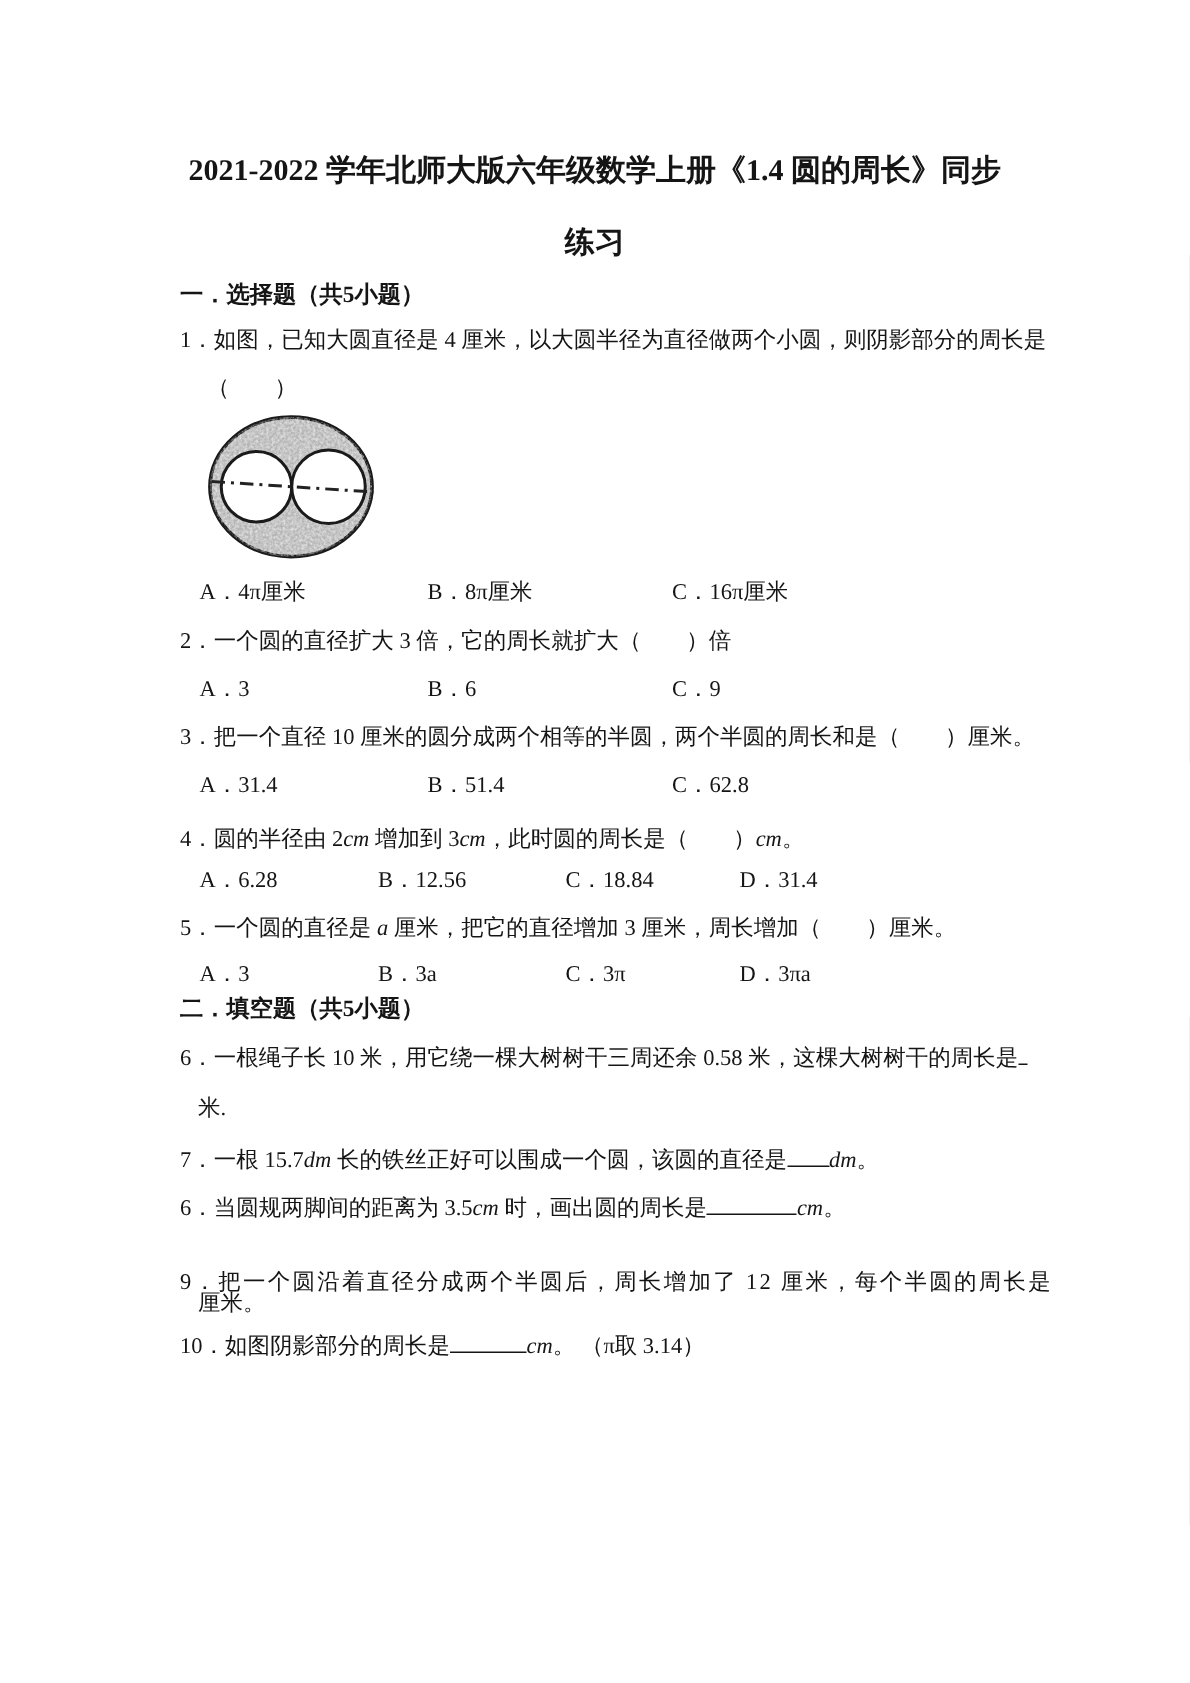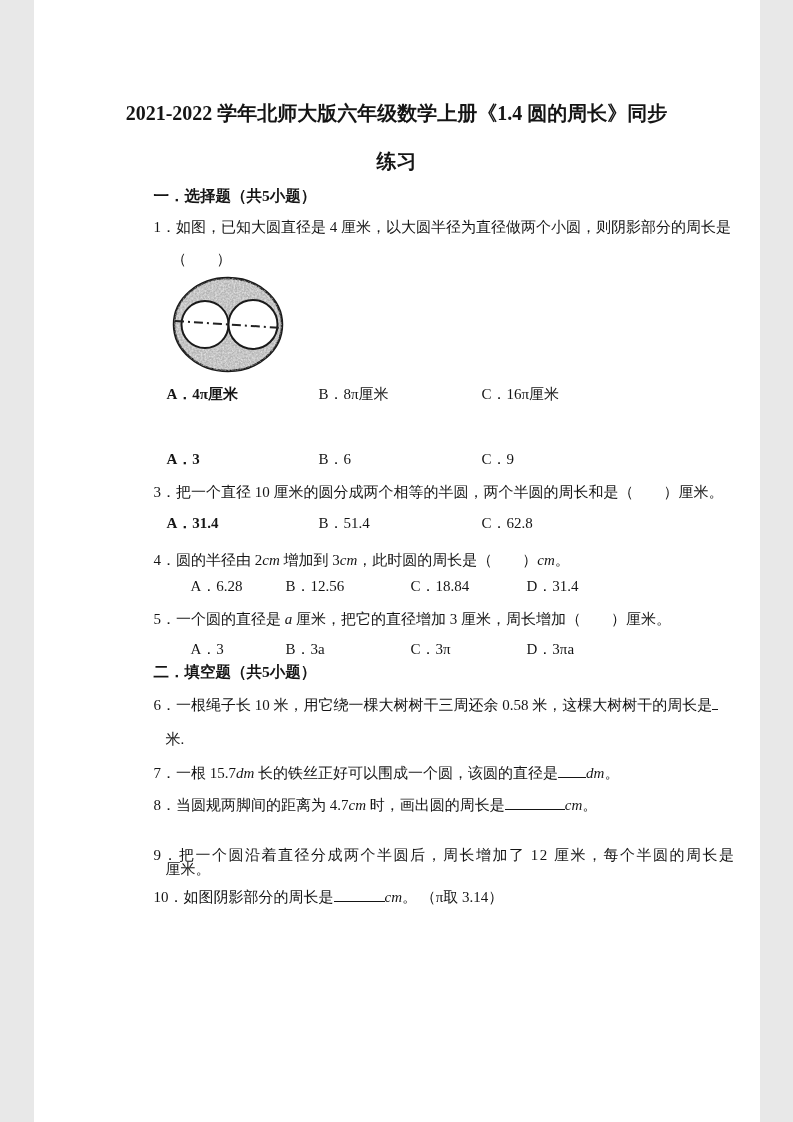--- a/index.html
+++ b/index.html
@@ -1,32 +1,32 @@
 <!DOCTYPE html>
 <html><head>
 <meta charset="utf-8">
 <style>
   html,body{margin:0;padding:0;background:#e8e8e8;}
   .page{
-    position:relative;width:726px;height:1122px;margin:0 auto;
+    position:relative;width:793px;height:1122px;margin:0 auto;
     background:#ffffff;color:#151515;
     font-family:"Liberation Serif", serif;
     overflow:hidden;
   }
   .abs{position:absolute;}
   .title{left:0;width:100%;text-align:center;font-size:20px;font-weight:bold;white-space:nowrap;}
   .heading{left:120px;font-size:15.5px;font-weight:bold;white-space:nowrap;}
   .line{left:120px;font-size:15px;line-height:21px;white-space:nowrap;}
   .cont{left:132px;}
   .paren{left:138px;}
   .sp{letter-spacing:1.5px;margin-top:18px;}
   .optrow{left:0;width:100%;height:22px;}
   .opt{position:absolute;font-size:15px;white-space:nowrap;}
-  .o3a{left:133px;font-weight:bold;} .o3b{left:285px;text-align:center;} .o3c{left:448px;}
-  .o4a{left:133px;margin-left:24px;} .o4b{left:252px;} .o4c{left:377px;} .o4d{left:493px;}
+  .o3a{left:133px;} .o3b{left:285px;text-align:center;} .o3c{left:448px;}
+  .o4a{left:133px;} .o4b{left:252px;} .o4c{left:377px;} .o4d{left:493px;}
   .it{font-style:italic;}
   .blank{display:inline-block;border-bottom:1px solid #151515;height:14px;vertical-align:baseline;}
   .w28{width:28px;} .w60{width:60px;} .w51{width:51px;} .w6{width:6px;}
   .fig{left:138px;top:276px;}
 </style>
 </head>
 <body>
 
 <div class="page">
 
@@ -58,20 +58,21 @@
       <line x1="3" y1="45" x2="111" y2="52" stroke="#222222" stroke-width="2" stroke-dasharray="9 4 2 4"></line>
     </svg>
   </div>
 
   <div class="abs optrow" style="top:385px">
     <span class="opt o3a">A．4π厘米</span>
     <span class="opt o3b">B．8π厘米</span>
     <span class="opt o3c">C．16π厘米</span>
   </div>
 
+  <div class="abs line" style="top:418px">2．一个圆的直径扩大 3 倍，它的周长就扩大（　　）倍</div>
   <div class="abs optrow" style="top:450px">
     <span class="opt o3a">A．3</span>
     <span class="opt o3b">B．6</span>
     <span class="opt o3c">C．9</span>
   </div>
 
   <div class="abs line" style="top:482px">3．把一个直径 10 厘米的圆分成两个相等的半圆，两个半圆的周长和是（　　）厘米。</div>
   <div class="abs optrow" style="top:514px">
     <span class="opt o3a">A．31.4</span>
     <span class="opt o3b">B．51.4</span>
@@ -103,21 +104,21 @@
   <div class="abs line" style="top:695px">
     <span>6．一根绳子长 10 米，用它绕一棵大树树干三周还余 0.58 米，这棵大树树干的周长是</span><span class="blank w6"></span>
   </div>
   <div class="abs line cont" style="top:729px">米.</div>
 
   <div class="abs line" style="top:763px">
     <span>7．一根 15.7</span><span class="it">dm</span><span> 长的铁丝正好可以围成一个圆，该圆的直径是</span><span class="blank w28"></span><span class="it">dm</span><span>。</span>
   </div>
 
   <div class="abs line" style="top:795px">
-    <span>8．当圆规两脚间的距离为 4.7</span><span class="it">cm</span><span> 时，画出圆的周长是</span><span class="blank w60"></span><span class="it">cm</span><span>。</span>
+    <span>6．当圆规两脚间的距离为 3.5</span><span class="it">cm</span><span> 时，画出圆的周长是</span><span class="blank w60"></span><span class="it">cm</span><span>。</span>
   </div>
 
   <div class="abs line sp" style="top:827px">9．把一个圆沿着直径分成两个半圆后，周长增加了 12 厘米，每个半圆的周长是</div>
   <div class="abs line cont" style="top:859px">厘米。</div>
 
   <div class="abs line" style="top:887px">
     <span>10．如图阴影部分的周长是</span><span class="blank w51"></span><span class="it">cm</span><span>。 （π取 3.14）</span>
   </div>
 
 </div>

